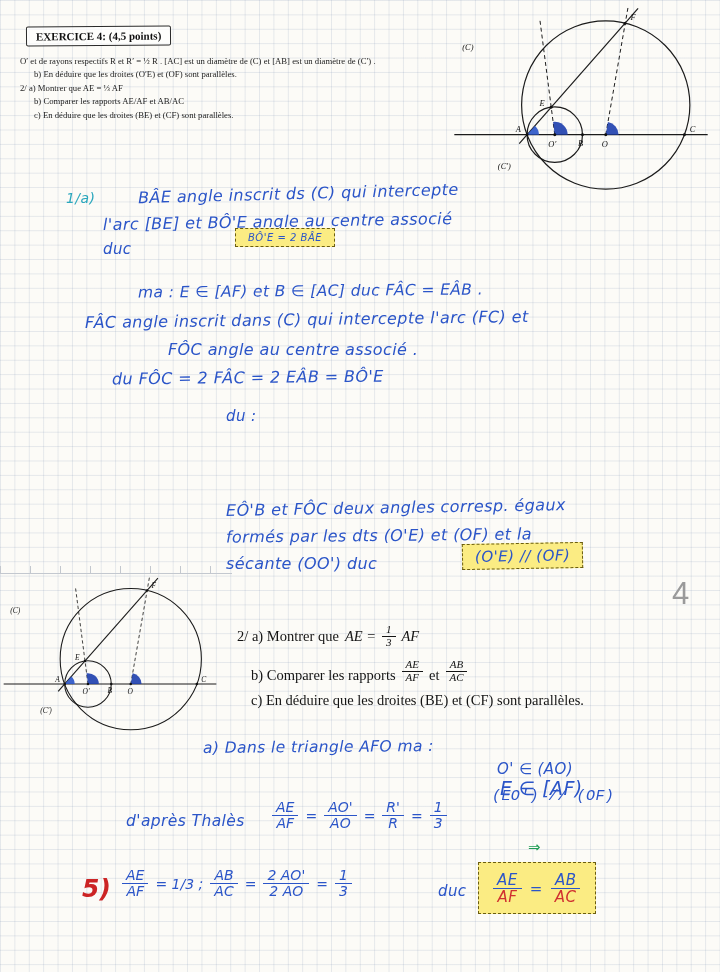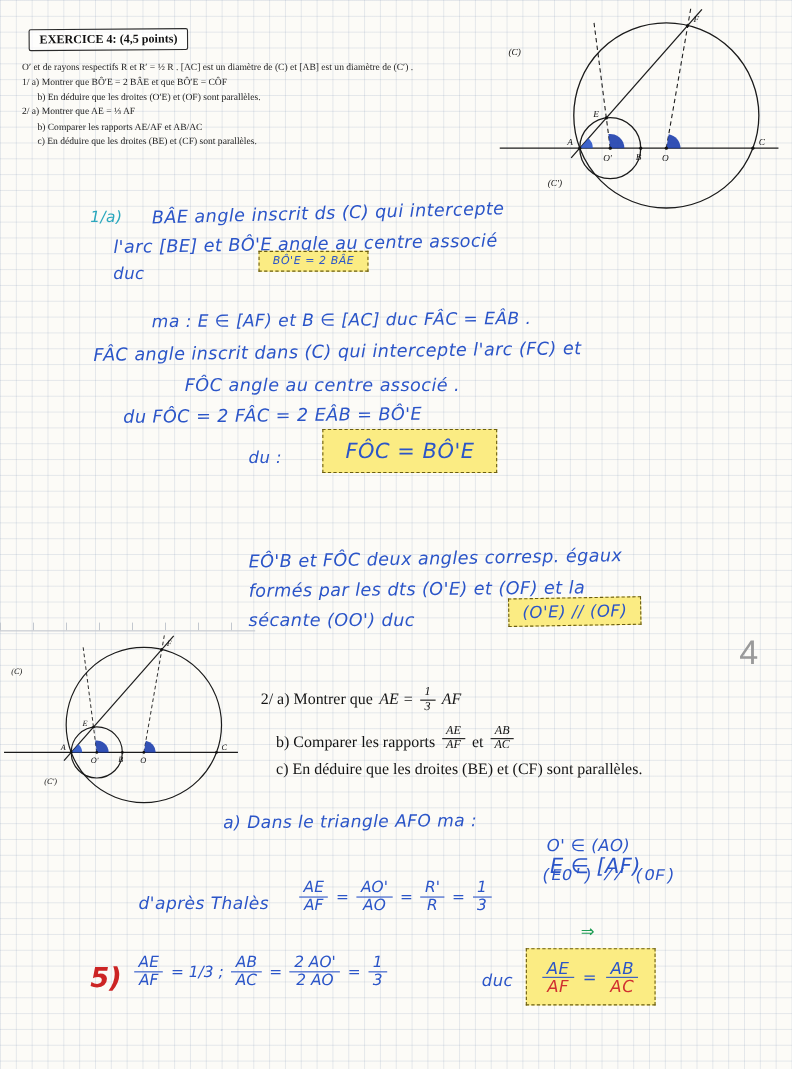--- a/index.html
+++ b/index.html
@@ -18,21 +18,21 @@
     padding:3px 9px;background:rgba(255,255,255,.65);
     font-family:"Liberation Serif",serif;font-weight:bold;font-size:11px;color:#111;
     transform:rotate(-.4deg);white-space:nowrap;
   }
   .problem{position:absolute;left:20px;top:55px;width:436px;
     font-size:8.7px;line-height:13.4px;color:#1c1c1c;}
   .problem .ln{white-space:nowrap;}
   .problem .ln.ind{padding-left:14px;}
   .hw{position:absolute;font-family:"DejaVu Sans",sans-serif;font-style:italic;
       color:#2b55c8;white-space:nowrap;letter-spacing:.4px;}
-  .marker{color:#2aa7bd;margin-left:16px;}
+  .marker{color:#2aa7bd;}
   .ybox{
     position:absolute;background:#fbec83;border:1.6px dashed #6b5d10;
     padding:3px 12px;color:#2b55c8;font-family:"DejaVu Sans",sans-serif;
     font-style:italic;white-space:nowrap;letter-spacing:.5px;
   }
   .frac{display:inline-flex;flex-direction:column;align-items:center;
         vertical-align:middle;line-height:1.08;text-align:center;}
   .frac .n{padding:0 4px;border-bottom:1.4px solid currentColor;display:block;}
   .frac .d{padding:0 4px;display:block;}
   .pfrac{font-size:11px;font-style:italic;}
@@ -57,21 +57,20 @@
 <body>
 
 <div class="page">
 
   <div class="ex-box">
     <span>EXERCICE 4: (4,5 points)</span>
   </div>
 
   <div class="problem">
     <div class="ln">O′  et de rayons respectifs  R  et  R′ = ½ R .  [AC] est un diamètre de  (C)  et  [AB]  est un diamètre de  (C′) .</div>
-    <div class="ln">1/ a) Montrer que  BÔ′E = 2 BÂE   et que  BÔ′E = CÔF</div>
     <div class="ln ind">b) En déduire que les droites  (O′E)  et  (OF)  sont parallèles.</div>
     <div class="ln">2/ a) Montrer que   AE = ⅓ AF</div>
     <div class="ln ind">b) Comparer les rapports  AE/AF  et  AB/AC</div>
     <div class="ln ind">c) En déduire que les droites  (BE)  et  (CF)  sont parallèles.</div>
   </div>
 
   <svg style="position:absolute;left:452px;top:6px;" width="258" height="193" viewBox="0 0 260 195">
     <g stroke="#1b1b1b" fill="none" stroke-width="1.2">
       <circle cx="155" cy="100" r="85"></circle>
       <circle cx="103.5" cy="130" r="28"></circle>
@@ -111,21 +110,20 @@
   <div class="hw" style="left:138px;top:184px;font-size:16px;transform:rotate(-1.5deg);">BÂE angle inscrit ds (C) qui intercepte</div>
   <div class="hw" style="left:103px;top:212px;font-size:16px;transform:rotate(-1deg);">l'arc [BE]  et  BÔ'E angle au centre associé</div>
   <div class="hw" style="left:103px;top:240px;font-size:15px;">duc</div>
   <div class="ybox" style="left:235px;top:228px;font-size:10px;">BÔ'E = 2 BÂE</div>
 
   <div class="hw" style="left:138px;top:282px;font-size:15.5px;transform:rotate(-.5deg);">ma :   E ∈ [AF)  et   B ∈ [AC]  duc     FÂC = EÂB .</div>
   <div class="hw" style="left:85px;top:310px;font-size:16px;transform:rotate(-.8deg);">FÂC  angle inscrit dans (C) qui intercepte  l'arc (FC) et</div>
   <div class="hw" style="left:168px;top:340px;font-size:16px;">FÔC  angle au centre  associé .</div>
   <div class="hw" style="left:112px;top:368px;font-size:16px;transform:rotate(-.6deg);">du     FÔC  =  2 FÂC   =   2 EÂB = BÔ'E</div>
   <div class="hw" style="left:226px;top:407px;font-size:15px;">du :</div>
-  <div class="ybox" style="left:293px;top:390px;font-size:19px;padding:8px 20px;">FÔC   =   BÔ'E</div>
 
   <div class="hw" style="left:226px;top:498px;font-size:16px;transform:rotate(-1deg);">EÔ'B et  FÔC deux angles corresp. égaux</div>
   <div class="hw" style="left:226px;top:526px;font-size:16px;transform:rotate(-.6deg);">formés par les dts (O'E) et (OF)  et la</div>
   <div class="hw" style="left:226px;top:554px;font-size:16px;">sécante (OO')   duc</div>
   <div class="ybox" style="left:462px;top:543px;font-size:15px;transform:rotate(-1deg);">(O'E) // (OF)</div>
 
   <div class="crease"></div>
   <div class="pagenum">4</div>
 
   <svg style="position:absolute;left:2px;top:576px;" width="216" height="162" viewBox="0 0 260 195">

